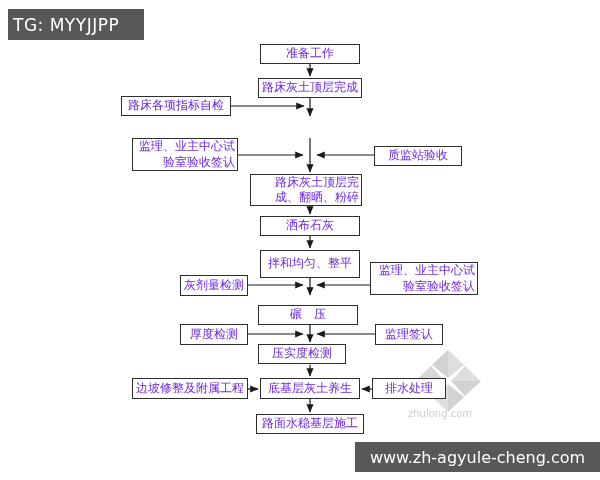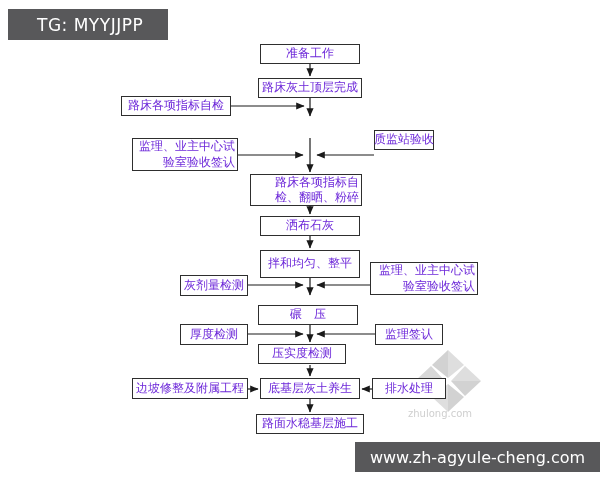--- a/index.html
+++ b/index.html
@@ -1,20 +1,20 @@
 <!DOCTYPE html>
 <html><head>
 <meta charset="utf-8">
 <style>
   html,body{margin:0;padding:0;background:#fff;}
   .stage{position:relative;width:600px;height:480px;background:#ffffff;overflow:hidden;
          font-family:"DejaVu Sans","Liberation Sans",sans-serif;}
   
   .banner{position:absolute;background:#58585a;color:#fff;display:flex;align-items:center;z-index:5;}
-  .banner-top{left:8px;top:9px;width:131px;height:31px;padding-left:29px;font-size:17px;letter-spacing:0.5px;}
+  .banner-top{left:8px;top:9px;width:131px;height:31px;padding-left:5px;font-size:17px;letter-spacing:0.5px;}
   .banner-bottom{left:355px;top:442px;width:245px;height:30px;justify-content:center;font-size:16px;}
   
   .wm-layer{position:absolute;left:0;top:0;z-index:0;}
   .wm-text{position:absolute;left:408px;top:408px;width:80px;color:#cfcfcf;font-size:10px;z-index:0;}
   
   .wires{position:absolute;left:0;top:0;z-index:1;}
   
   .node{position:absolute;background:#fff;border:1px solid #2e2e2e;display:flex;align-items:center;
         justify-content:center;font-size:12px;color:#6d28d9;text-align:right;line-height:1.28;
         white-space:nowrap;z-index:2;box-sizing:border-box;}
@@ -64,31 +64,31 @@
       <line x1="375" y1="334" x2="317" y2="334" marker-end="url(#arr)"></line>
       <line x1="310" y1="365" x2="310" y2="376" marker-end="url(#arr)"></line>
       <line x1="248" y1="389" x2="258" y2="389" marker-end="url(#arr)"></line>
       <line x1="372" y1="389" x2="362" y2="389" marker-end="url(#arr)"></line>
       <line x1="310" y1="399" x2="310" y2="412" marker-end="url(#arr)"></line>
     </g>
   </svg>
 
   <div class="node" style="left:260px;top:44px;width:100px;height:20px;">准备工作</div>
   <div class="node" style="left:258px;top:78px;width:104px;height:20px;">路床灰土顶层完成</div>
-  <div class="node wrap" style="left:250px;top:174px;width:112px;height:32px;">路床各项指标自检、翻晒、粉碎</div>
+  <div class="node wrap" style="left:250px;top:174px;width:112px;height:32px;">路床灰土顶层完成、翻晒、粉碎</div>
   <div class="node" style="left:260px;top:216px;width:100px;height:20px;">洒布石灰</div>
   <div class="node" style="left:260px;top:250px;width:100px;height:28px;">拌和均匀、整平</div>
   <div class="node" style="left:258px;top:305px;width:100px;height:20px;">碾　压</div>
   <div class="node" style="left:258px;top:344px;width:88px;height:20px;">压实度检测</div>
   <div class="node" style="left:260px;top:378px;width:100px;height:21px;">底基层灰土养生</div>
   <div class="node" style="left:256px;top:414px;width:108px;height:20px;">路面水稳基层施工</div>
 
   <div class="node" style="left:121px;top:96px;width:110px;height:20px;">路床各项指标自检</div>
   <div class="node wrap" style="left:132px;top:138px;width:106px;height:33px;">监理、业主中心试验室验收签认</div>
-  <div class="node" style="left:374px;top:130px;width:60px;height:20px;">质监站验收</div>
+  <div class="node" style="left:374px;top:146px;width:88px;height:20px;">质监站验收</div>
   <div class="node" style="left:180px;top:275px;width:68px;height:21px;">灰剂量检测</div>
   <div class="node wrap" style="left:370px;top:262px;width:108px;height:33px;">监理、业主中心试验室验收签认</div>
   <div class="node" style="left:180px;top:324px;width:68px;height:21px;">厚度检测</div>
   <div class="node" style="left:375px;top:324px;width:68px;height:21px;">监理签认</div>
   <div class="node" style="left:132px;top:378px;width:116px;height:21px;">边坡修整及附属工程</div>
   <div class="node" style="left:372px;top:378px;width:74px;height:21px;">排水处理</div>
 
   <div class="banner banner-top">
     <span>TG: MYYJJPP</span>
   </div>

